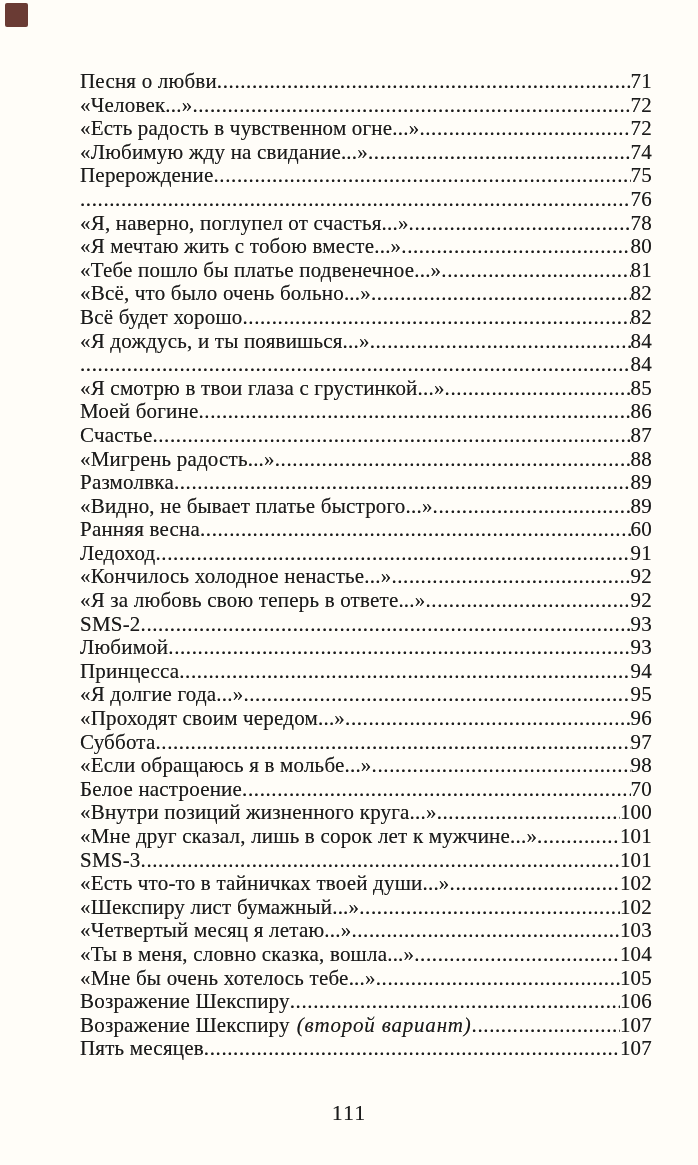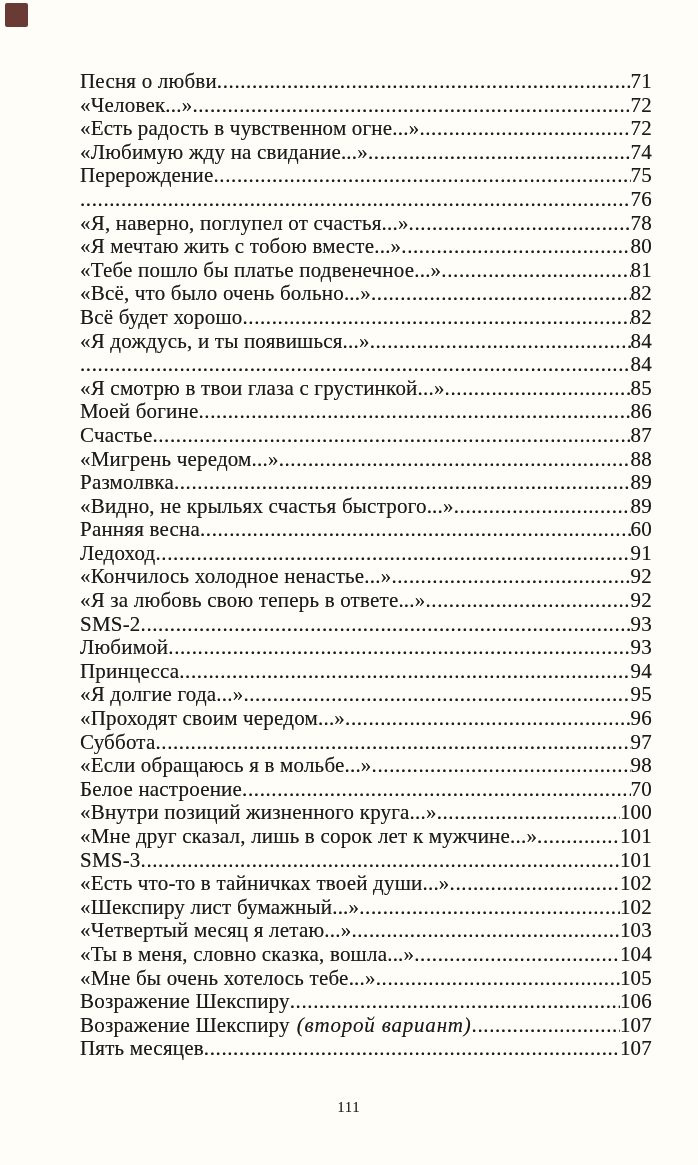--- a/index.html
+++ b/index.html
@@ -52,21 +52,21 @@
   .dot-leader::after {
     content: "....................................................................................................................................";
     letter-spacing: 0.6px;
   }
   .toc-page { flex: none; }
   .folio {
     position: absolute;
     left: 0; right: 0;
     top: 1100px;
     text-align: center;
-    font-size: 14px;
+    font-size: 22px;
     letter-spacing: 1px;
     color: #1b1b1b;
     text-shadow: 0 0 0.5px rgba(20,20,20,0.5);
   }
 </style>
 </head>
 <body>
 
 <div class="page">
   <div class="corner-mark"></div>
@@ -143,31 +143,31 @@
         <span class="toc-title">Моей богине</span>
         <span class="dot-leader"></span>
         <span class="toc-page">86</span>
       </div>
       <div class="toc-row">
         <span class="toc-title">Счастье</span>
         <span class="dot-leader"></span>
         <span class="toc-page">87</span>
       </div>
       <div class="toc-row">
-        <span class="toc-title">«Мигрень чередом...»</span>
+        <span class="toc-title">«Мигрень радость...»</span>
         <span class="dot-leader"></span>
         <span class="toc-page">88</span>
       </div>
       <div class="toc-row">
         <span class="toc-title">Размолвка</span>
         <span class="dot-leader"></span>
         <span class="toc-page">89</span>
       </div>
       <div class="toc-row">
-        <span class="toc-title">«Видно, не крыльях счастья быстрого...»</span>
+        <span class="toc-title">«Видно, не бывает платье быстрого...»</span>
         <span class="dot-leader"></span>
         <span class="toc-page">89</span>
       </div>
       <div class="toc-row">
         <span class="toc-title">Ранняя весна</span>
         <span class="dot-leader"></span>
         <span class="toc-page">60</span>
       </div>
       <div class="toc-row">
         <span class="toc-title">Ледоход</span>

